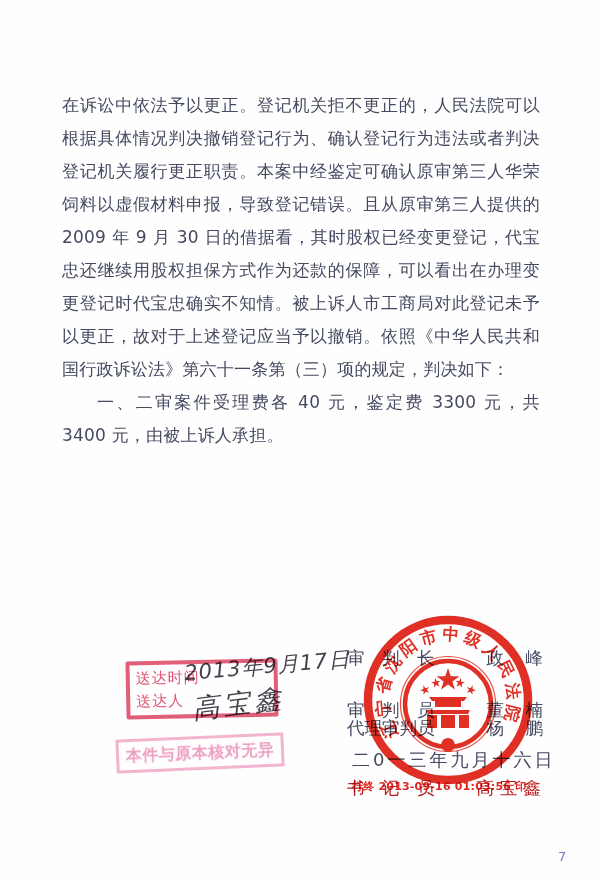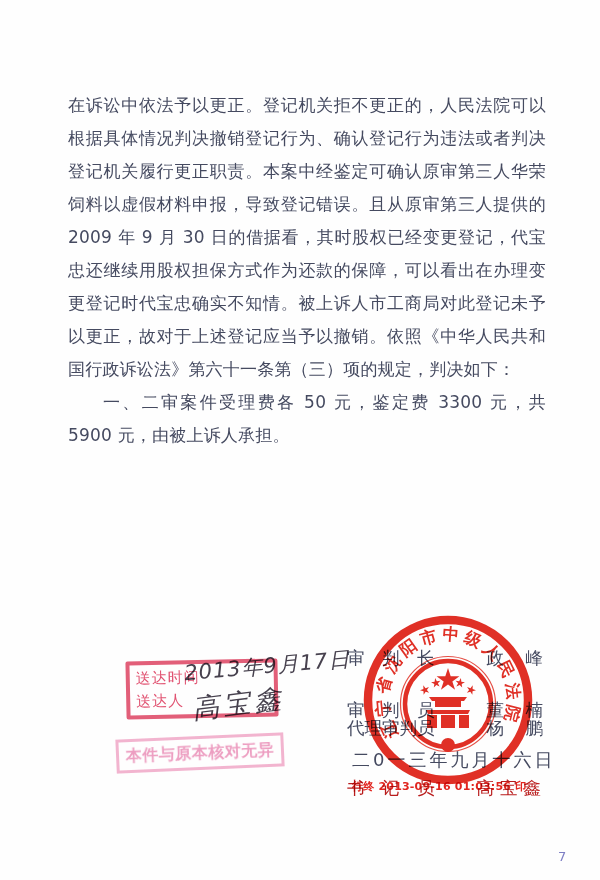--- a/index.html
+++ b/index.html
@@ -5,21 +5,21 @@
   html,body{margin:0;padding:0;}
   body{width:600px;height:880px;background:#f6f6f4;}
   .page{
     position:relative;width:600px;height:880px;background:#fefefe;
     overflow:hidden;
     font-family:"DejaVu Sans",sans-serif;
     color:#454a60;
   }
   
   .text-block{
-    position:absolute;left:68px;top:89px;width:478px;
+    position:absolute;left:62px;top:89px;width:478px;
     font-size:17px;line-height:33px;
     text-align:justify;text-justify:inter-ideograph;
     letter-spacing:0.2px;
   }
   .para{margin:0;}
   .para.indent{text-indent:35px;}
   
   .sig-line{
     position:absolute;left:347px;width:198px;height:24px;
     display:flex;justify-content:space-between;
@@ -87,21 +87,21 @@
     font-size:13px;color:#7d7ec4;
   }
 </style>
 </head>
 <body>
 
 <div class="page">
 
   <div class="text-block">
     <p class="para">在诉讼中依法予以更正。登记机关拒不更正的，人民法院可以根据具体情况判决撤销登记行为、确认登记行为违法或者判决登记机关履行更正职责。本案中经鉴定可确认原审第三人华荣饲料以虚假材料申报，导致登记错误。且从原审第三人提供的 2009 年 9 月 30 日的借据看，其时股权已经变更登记，代宝忠还继续用股权担保方式作为还款的保障，可以看出在办理变更登记时代宝忠确实不知情。被上诉人市工商局对此登记未予以更正，故对于上述登记应当予以撤销。依照《中华人民共和国行政诉讼法》第六十一条第（三）项的规定，判决如下：</p>
-    <p class="para indent">一、二审案件受理费各 50 元，鉴定费 3300 元，共 5900 元，由被上诉人承担。</p>
+    <p class="para indent">一、二审案件受理费各 40 元，鉴定费 3300 元，共 3400 元，由被上诉人承担。</p>
   </div>
 
   <div class="sig-line" style="top:646px">
     <span class="sig-role">审　判　长</span>
     <span class="sig-name">政　峰</span>
   </div>
   <div class="sig-line" style="top:698px">
     <span class="sig-role">审　判　员</span>
     <span class="sig-name">董　楠</span>
   </div>

